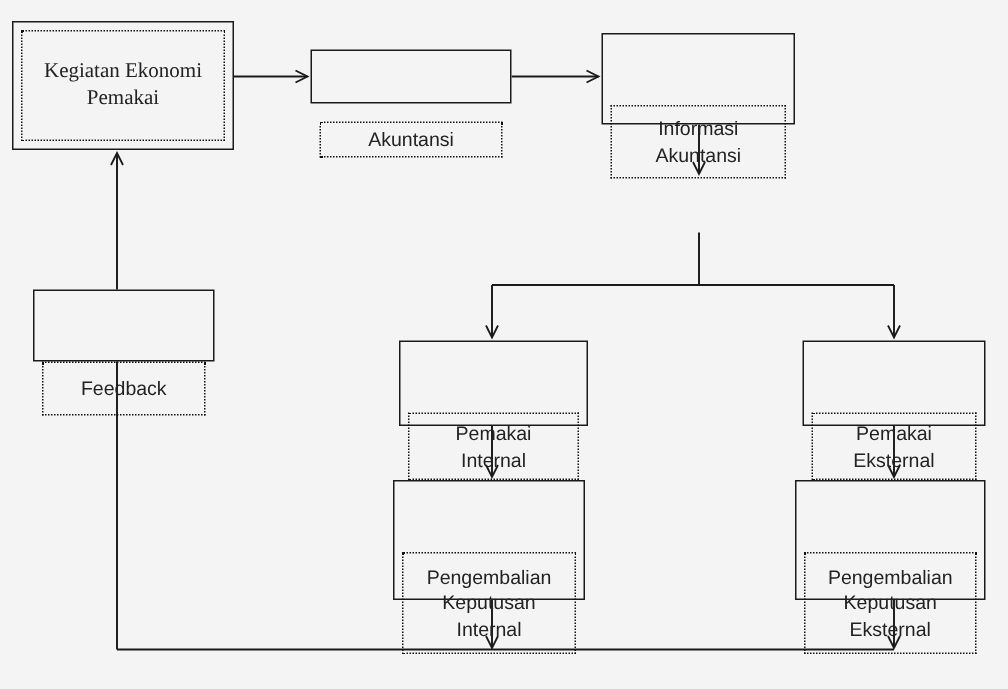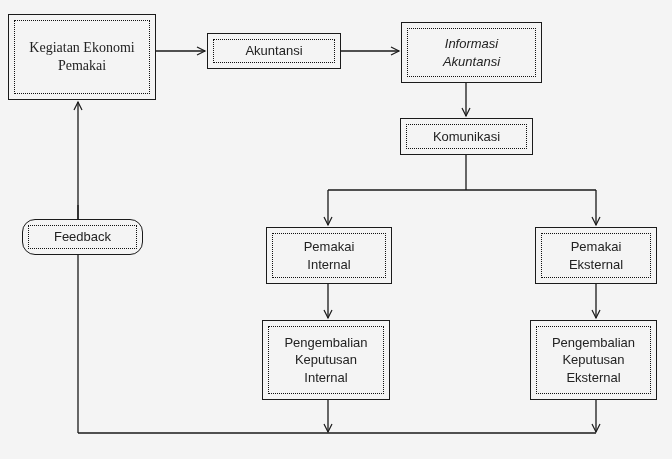--- a/index.html
+++ b/index.html
@@ -49,20 +49,21 @@
   }
   .node-inner .line {
     display: block;
     white-space: nowrap;
   }
   .serif .node-inner {
     font-family: "Liberation Serif", "DejaVu Serif", serif;
   }
   .sans .node-inner {
     font-family: "Liberation Sans", sans-serif;
+    margin-top: 42px;
   }
 </style>
 </head>
 <body>
 
 <div id="diagram">
 
   <svg id="edges" viewBox="0 0 672 459" width="672" height="459" xmlns="http://www.w3.org/2000/svg">
     <defs>
       <marker id="arrowOpen" markerWidth="12" markerHeight="12" refX="9" refY="5" orient="auto" markerUnits="userSpaceOnUse">
@@ -107,32 +108,27 @@
       <span class="line">Pemakai</span>
     </div>
   </div>
 
   <div class="node sans" style="left:207px; top:33px; width:134px; height:36px;">
     <div class="node-inner" style="font-size:13px;">
       <span class="line">Akuntansi</span>
     </div>
   </div>
 
-  <div class="node sans" style="left:401px; top:22px; width:141px; height:61px;font-style:italic;">
+  <div class="node sans" style="left:401px; top:22px; width:129px; height:61px;">
     <div class="node-inner" style="font-size:13px;">
       <span class="line">Informasi</span>
       <span class="line">Akuntansi</span>
     </div>
   </div>
 
-  <div class="node sans" style="left:400px; top:118px; width:133px; height:37px;">
-    <div class="node-inner" style="font-size:13px;">
-      <span class="line">Komunikasi</span>
-    </div>
-  </div>
 
   <div class="node sans" style="left:266px; top:227px; width:126px; height:57px;">
     <div class="node-inner" style="font-size:13px;">
       <span class="line">Pemakai</span>
       <span class="line">Internal</span>
     </div>
   </div>
 
   <div class="node sans" style="left:535px; top:227px; width:122px; height:57px;">
     <div class="node-inner" style="font-size:13px;">
@@ -150,19 +146,19 @@
   </div>
 
   <div class="node sans" style="left:530px; top:320px; width:127px; height:80px;">
     <div class="node-inner" style="font-size:13px;">
       <span class="line">Pengembalian</span>
       <span class="line">Keputusan</span>
       <span class="line">Eksternal</span>
     </div>
   </div>
 
-  <div class="node sans" style="left:22px; top:219px; width:121px; height:36px;border-radius:13px;">
+  <div class="node sans" style="left:22px; top:193px; width:121px; height:48px;">
     <div class="node-inner" style="font-size:13px;">
       <span class="line">Feedback</span>
     </div>
   </div>
 
 </div>
 
 </body></html>

